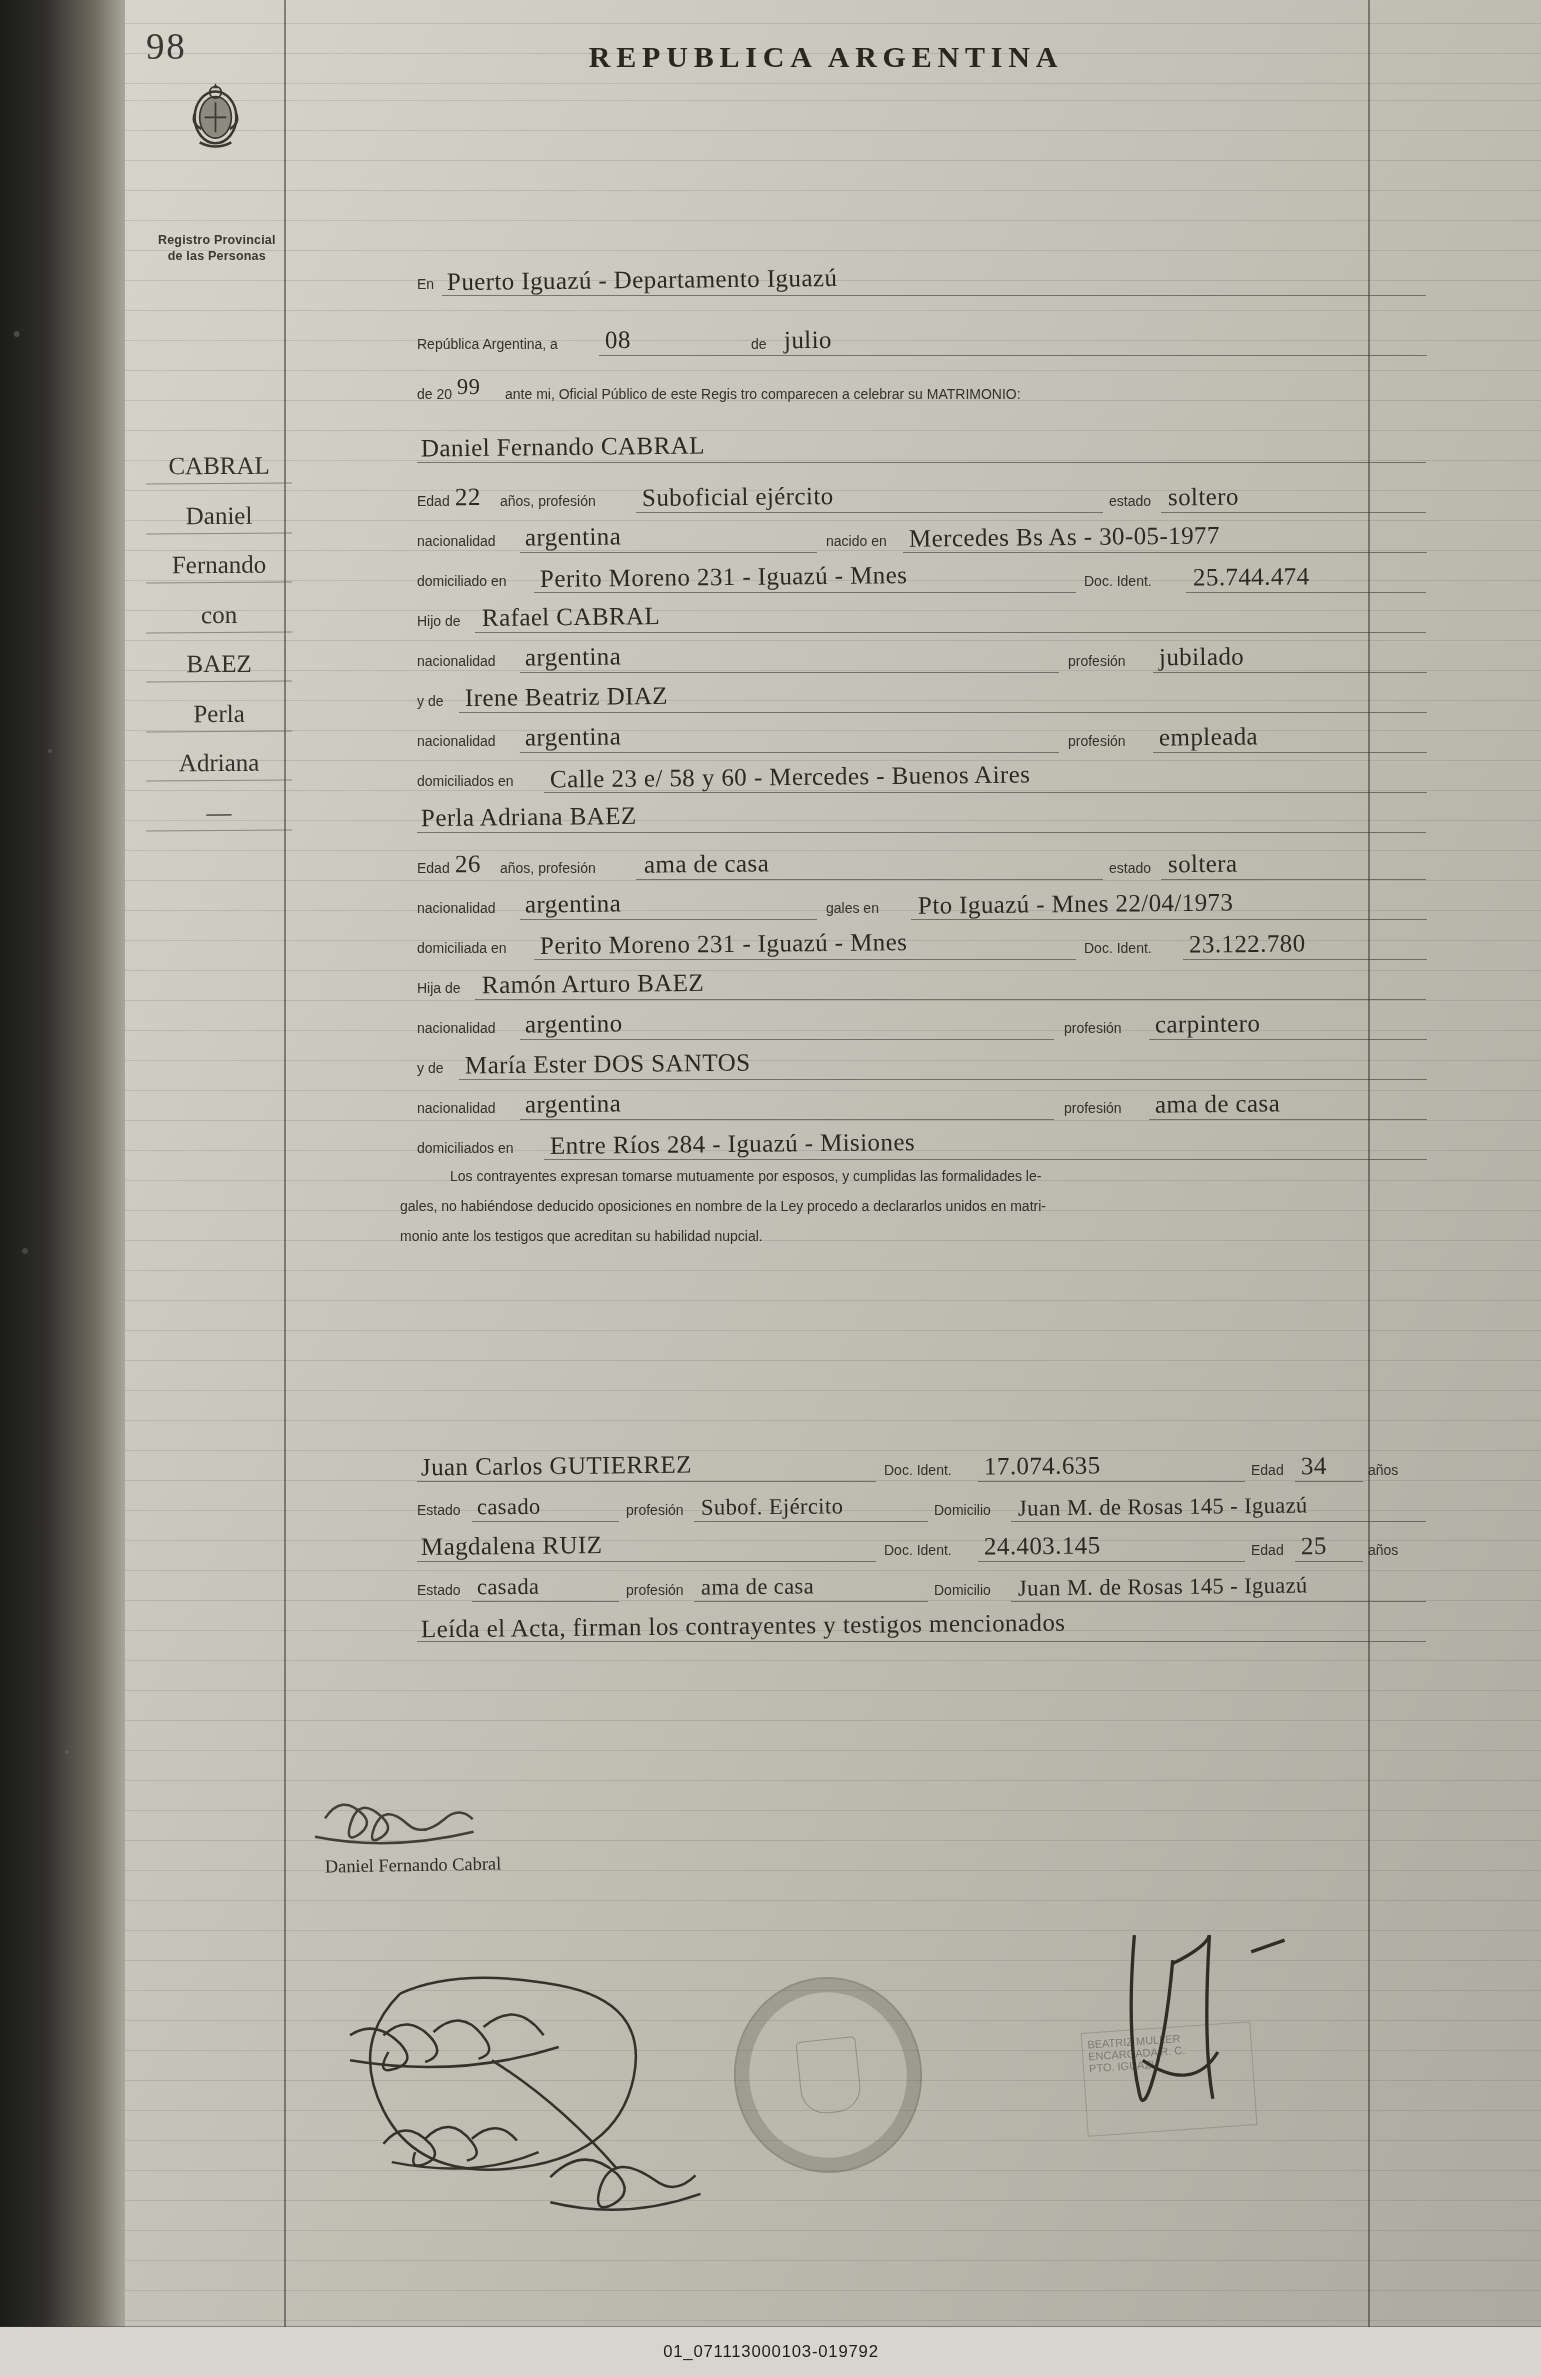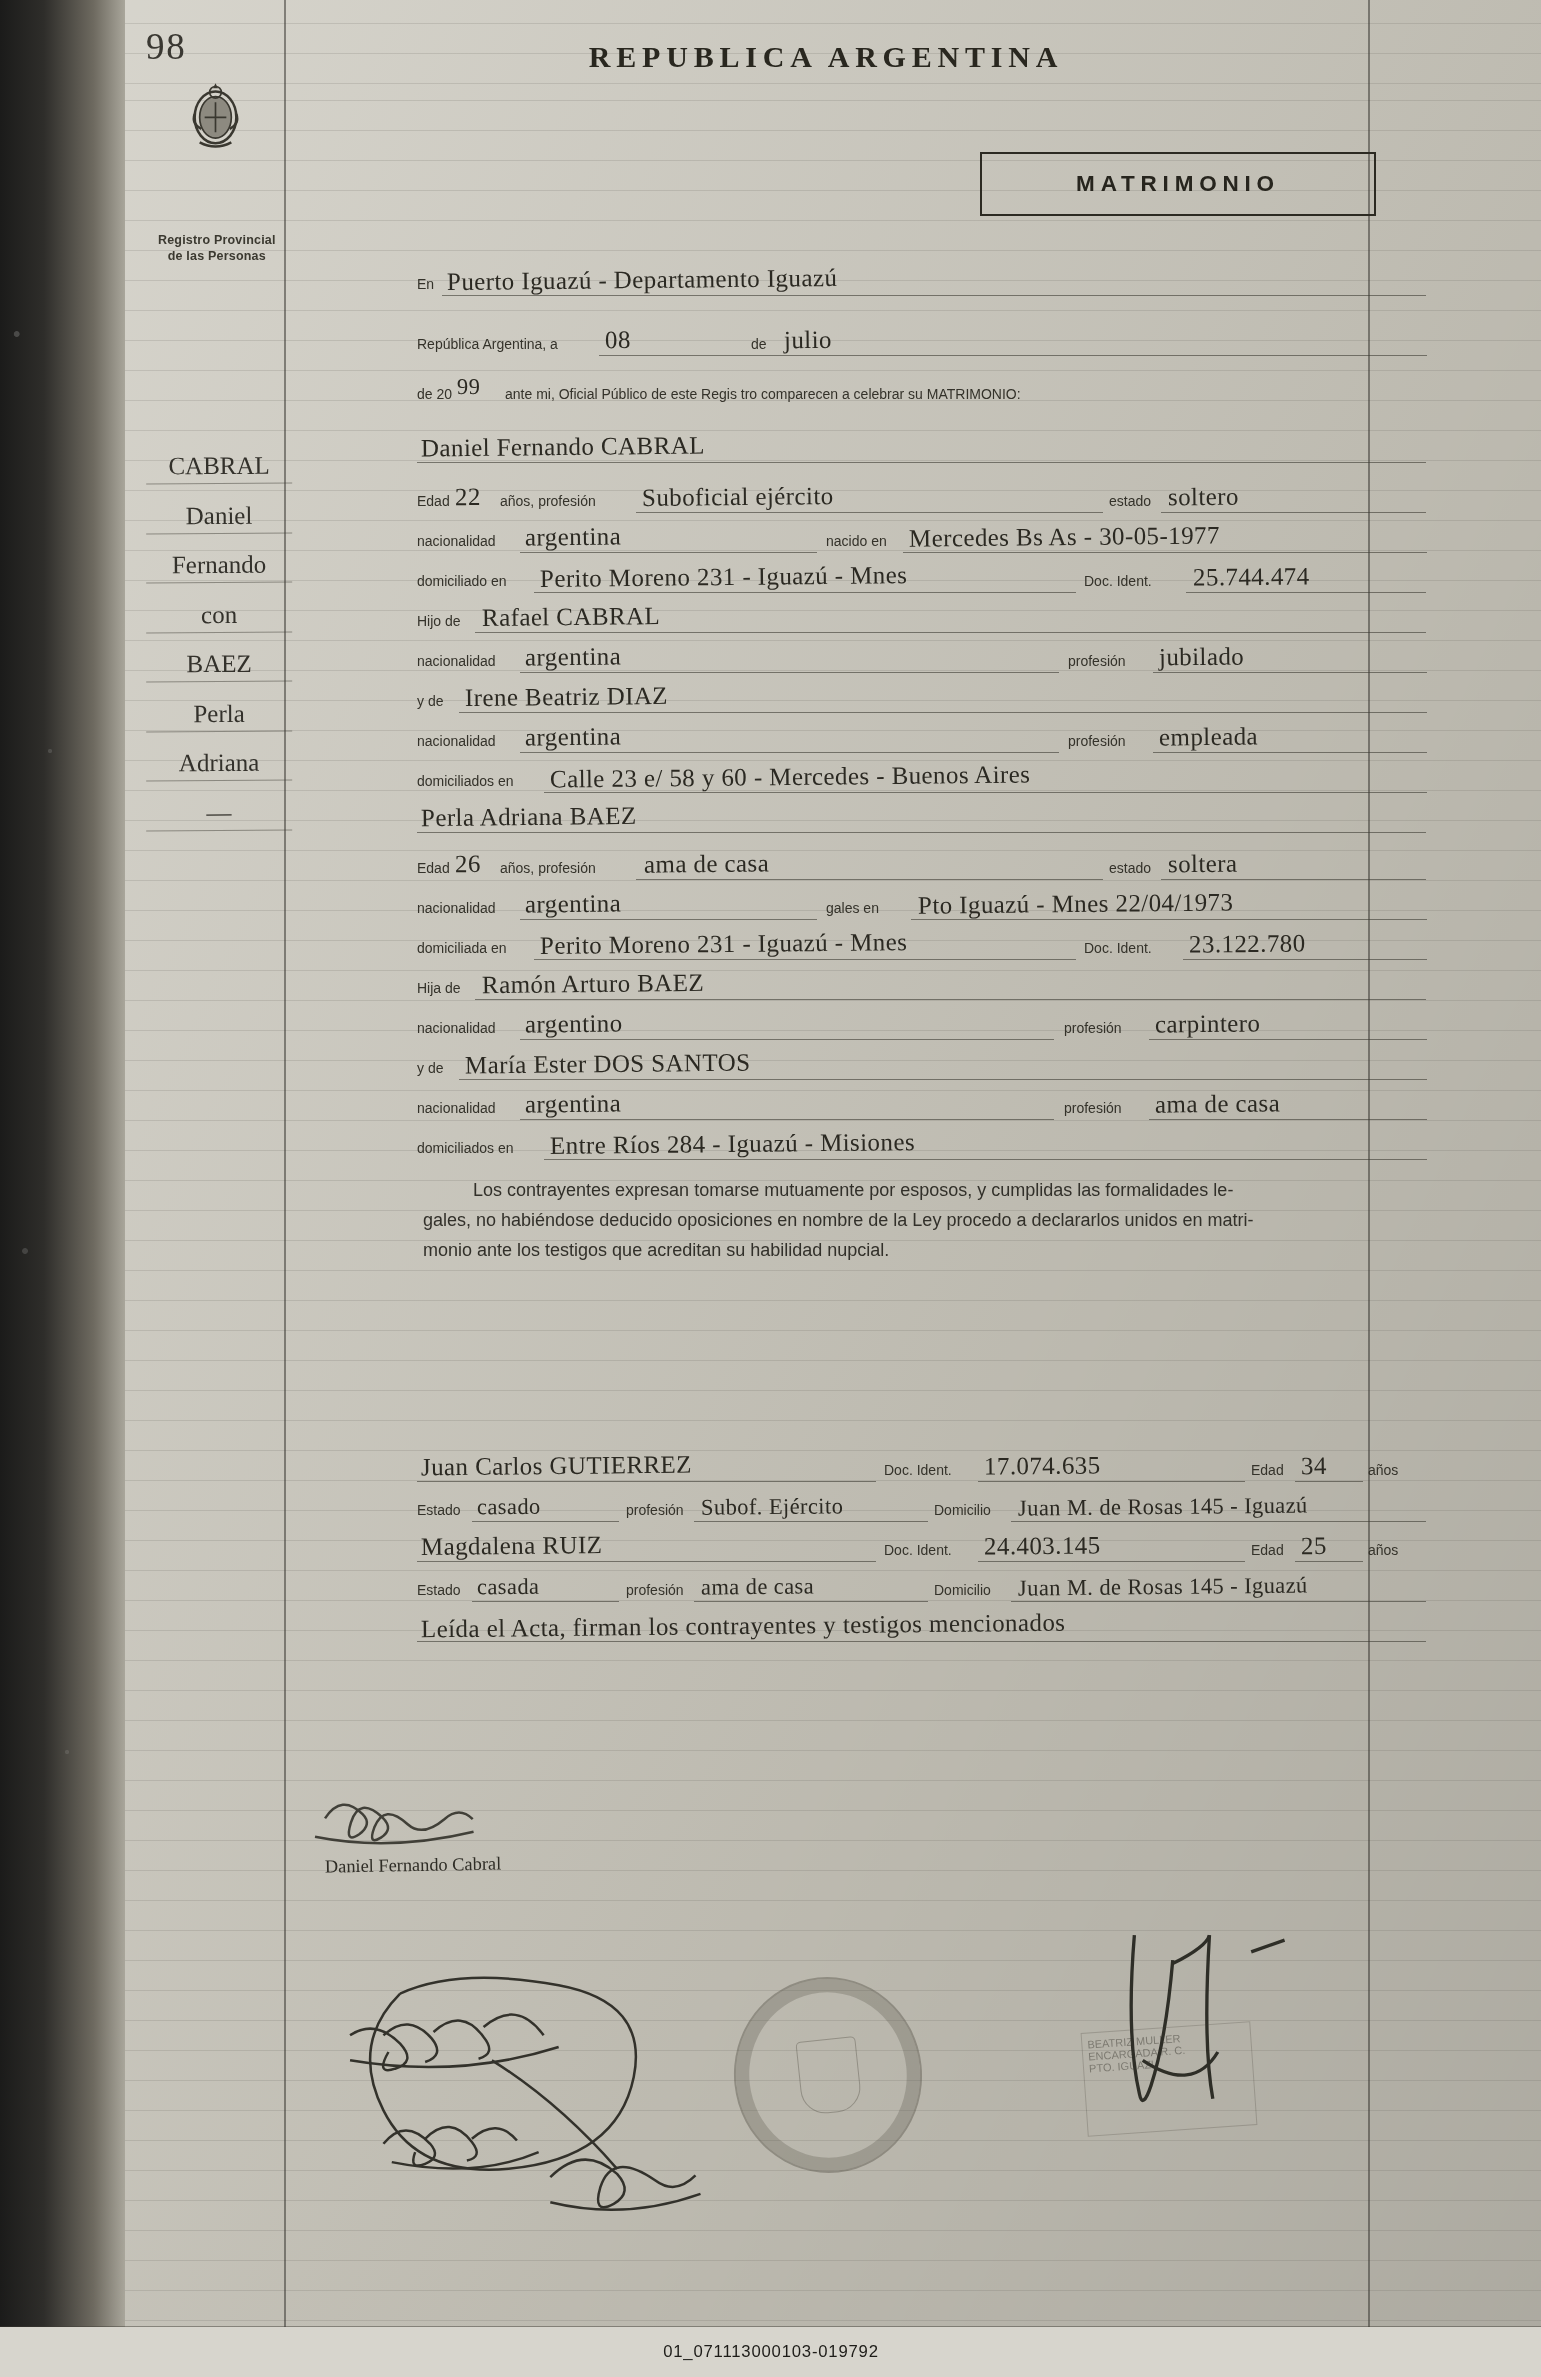--- a/index.html
+++ b/index.html
@@ -94,21 +94,21 @@
   .hw{
     position:absolute;bottom:3.3px;white-space:nowrap;
     font-family:"Liberation Serif",serif;color:#2b2922;
     font-size:25px;letter-spacing:0.4px;
     transform:rotate(-.6deg);
   }
   .hw.sm{font-size:22.5px;}
   .ul{position:absolute;bottom:1.7px;height:0.8px;background:rgba(60,58,50,.6);}
 
   .para{
-    position:absolute;left:423px;width:951px;font-size:18px;color:#32302a;line-height:30px;text-align:justify;margin-top:14px;
+    position:absolute;left:400px;width:951px;font-size:14px;color:#32302a;line-height:30px;text-align:justify;
   }
 
   .signature-area{position:absolute;left:300px;top:1785px;width:1068px;height:534px;}
   .stamp{
     position:absolute;left:734px;top:1977px;width:184px;height:192px;border-radius:50%;
     border:2.5px solid rgba(80,76,66,.55);
     box-shadow:inset 0 0 0 11.7px rgba(0,0,0,0), inset 0 0 0 13.3px rgba(80,76,66,.35);
     transform:rotate(-6deg);
     opacity:.75;
   }
@@ -172,21 +172,20 @@
       <div class="sn">BAEZ</div>
       <div class="sn">Perla</div>
       <div class="sn">Adriana</div>
       <div class="sn">—</div>
     </div>
   </div>
 
   <div class="title">REPUBLICA ARGENTINA</div>
 
 
-  <div class="matrimonio-box">MATRIMONIO</div>
 
   <div class="form">
 
     <div class="row" style="top:267px;">
       <span class="lbl" style="left:0;">En</span>
       <span class="hw" style="left:30px;">Puerto Iguazú - Departamento Iguazú</span>
       <span class="ul" style="left:25px;width:984px;"></span>
     </div>
 
     <div class="row" style="top:327px;">

